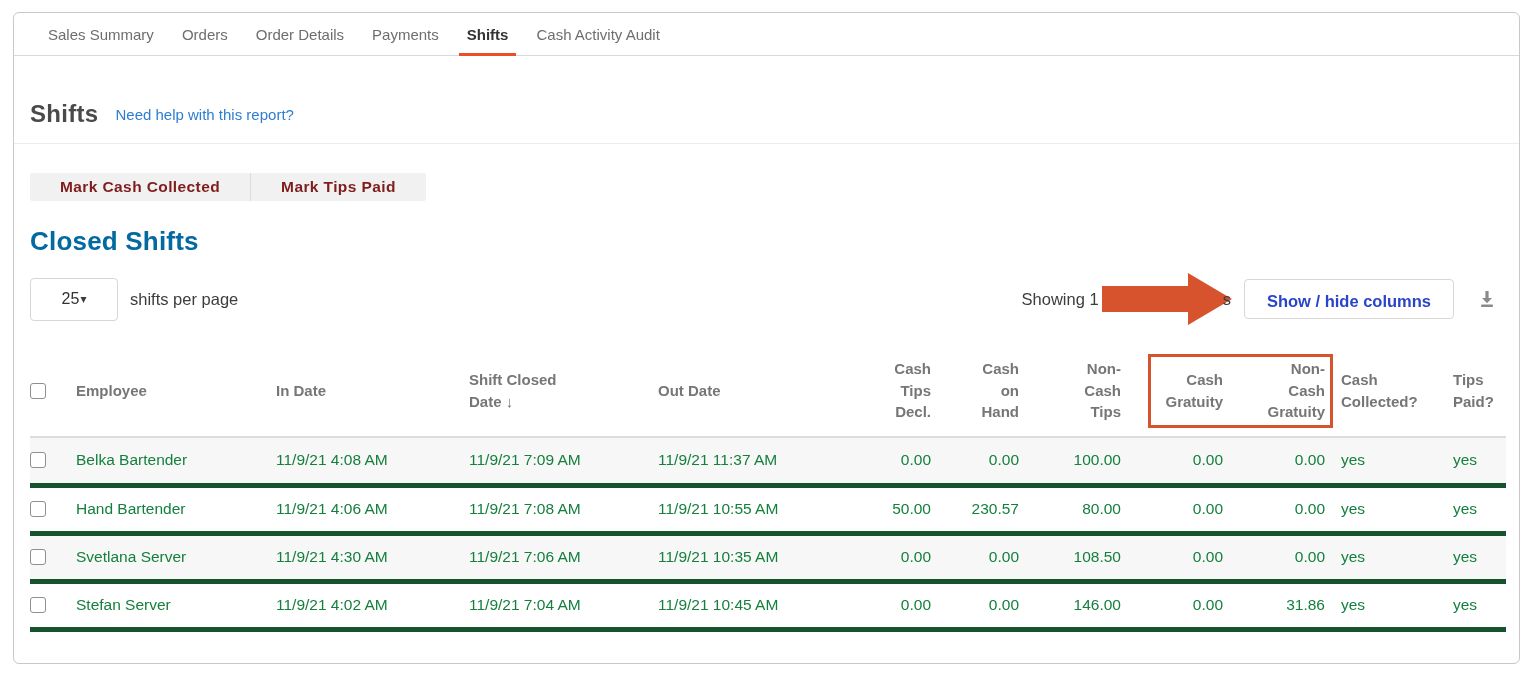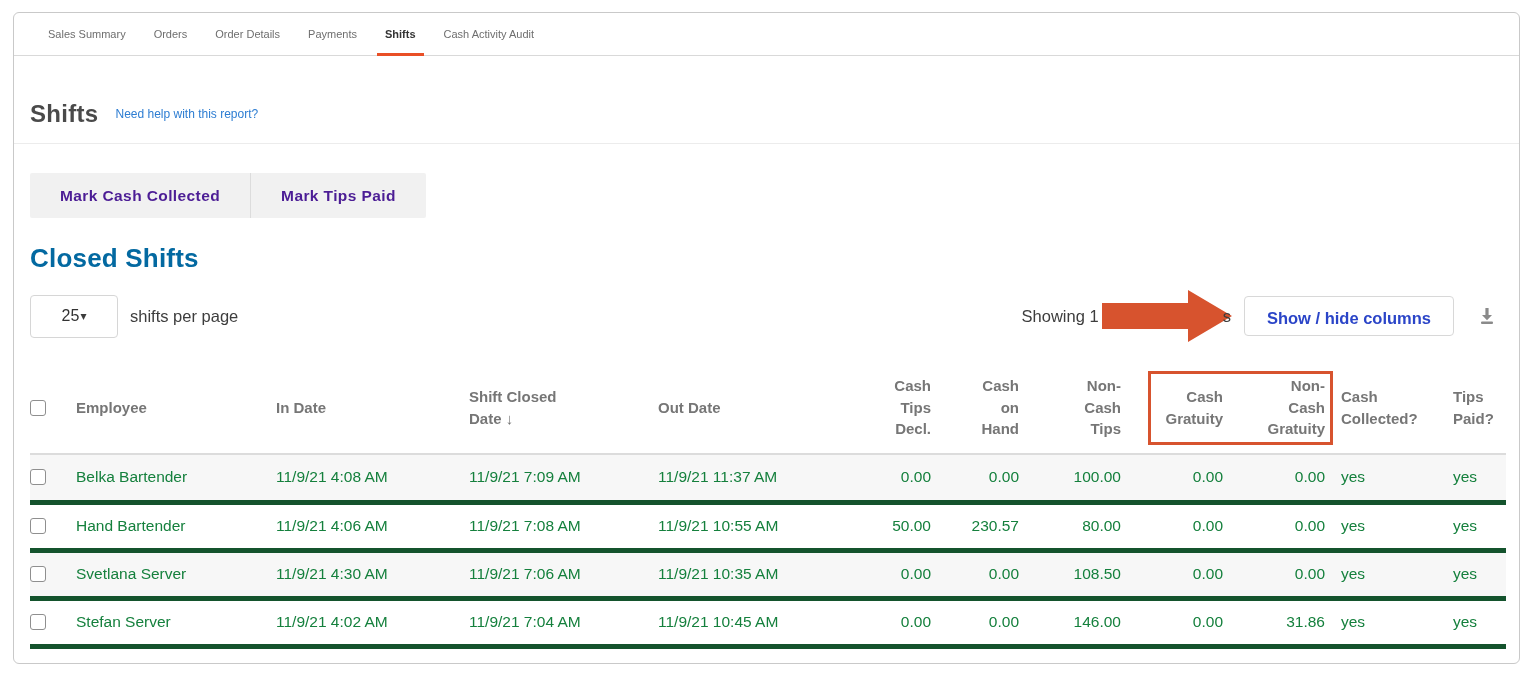--- a/index.html
+++ b/index.html
@@ -8,35 +8,35 @@
     width:1534px; height:676px; background:#ffffff; position:relative;
     font-family:"Liberation Sans", sans-serif; overflow:hidden;
   }
   .frame {
     position:absolute; left:13px; top:12px; width:1507px; height:652px;
     background:#fff; border:1px solid #c9c9c9; border-radius:6px; overflow:hidden;
   }
   
   .tabbar { display:flex; align-items:stretch; height:43px; border-bottom:1px solid #d9d9d9; padding-left:20px; }
   .tab {
-    display:flex; align-items:center; padding:0 14px; font-size:11px; color:#6e6e6e;
+    display:flex; align-items:center; padding:0 14px; font-size:15px; color:#6e6e6e;
     position:relative; cursor:pointer; white-space:nowrap;text-align:center;
   }
   .tab.active { color:#333; font-weight:bold; }
   .tab.active::after { content:""; position:absolute; left:6px; right:6px; bottom:-1px; height:3px; background:#e94f26; }
   
   .content { padding:0 16px; }
   .page-head { margin-top:44px; display:flex; align-items:center; gap:17px; }
   .page-title { font-size:24px; font-weight:bold; color:#4a4a4a; letter-spacing:.3px; }
-  .help-link { font-size:12px; color:#2d7dd2; text-decoration:none; cursor:pointer; }
+  .help-link { font-size:15px; color:#2d7dd2; text-decoration:none; cursor:pointer; }
   .divider { height:1px; background:#ececec; margin:15px -16px 0 -16px; }
   .btn-group { margin-top:29px; display:inline-flex; border-radius:2px; overflow:hidden; }
   .gray-btn {
-    background:#f1f1f1; border:none; color:#4c1d95; font-weight:bold; font-size:15.5px;
-    height:45px; padding:0 30px; display:flex; align-items:center; letter-spacing:.4px; cursor:pointer;
+    background:#f1f1f1; border:none; color:#7f1d1d; font-weight:bold; font-size:15.5px;
+    height:28px; padding:0 30px; display:flex; align-items:center; letter-spacing:.4px; cursor:pointer;
     font-family:"Liberation Sans", sans-serif;
   }
   .gray-btn.first { border-right:1px solid #dcdcdc; }
   .section-title { margin-top:25px; font-size:26px; font-weight:bold; color:#0369a1; letter-spacing:.2px; }
   
   .controls { margin-top:20px; display:flex; align-items:center; height:44px; }
   .select {
     width:88px; height:43px; border:1px solid #d6d6d6; border-radius:4px; background:#fff;
     display:flex; align-items:center; justify-content:center; gap:1px; font-size:16px; color:#333; cursor:pointer;
   }

